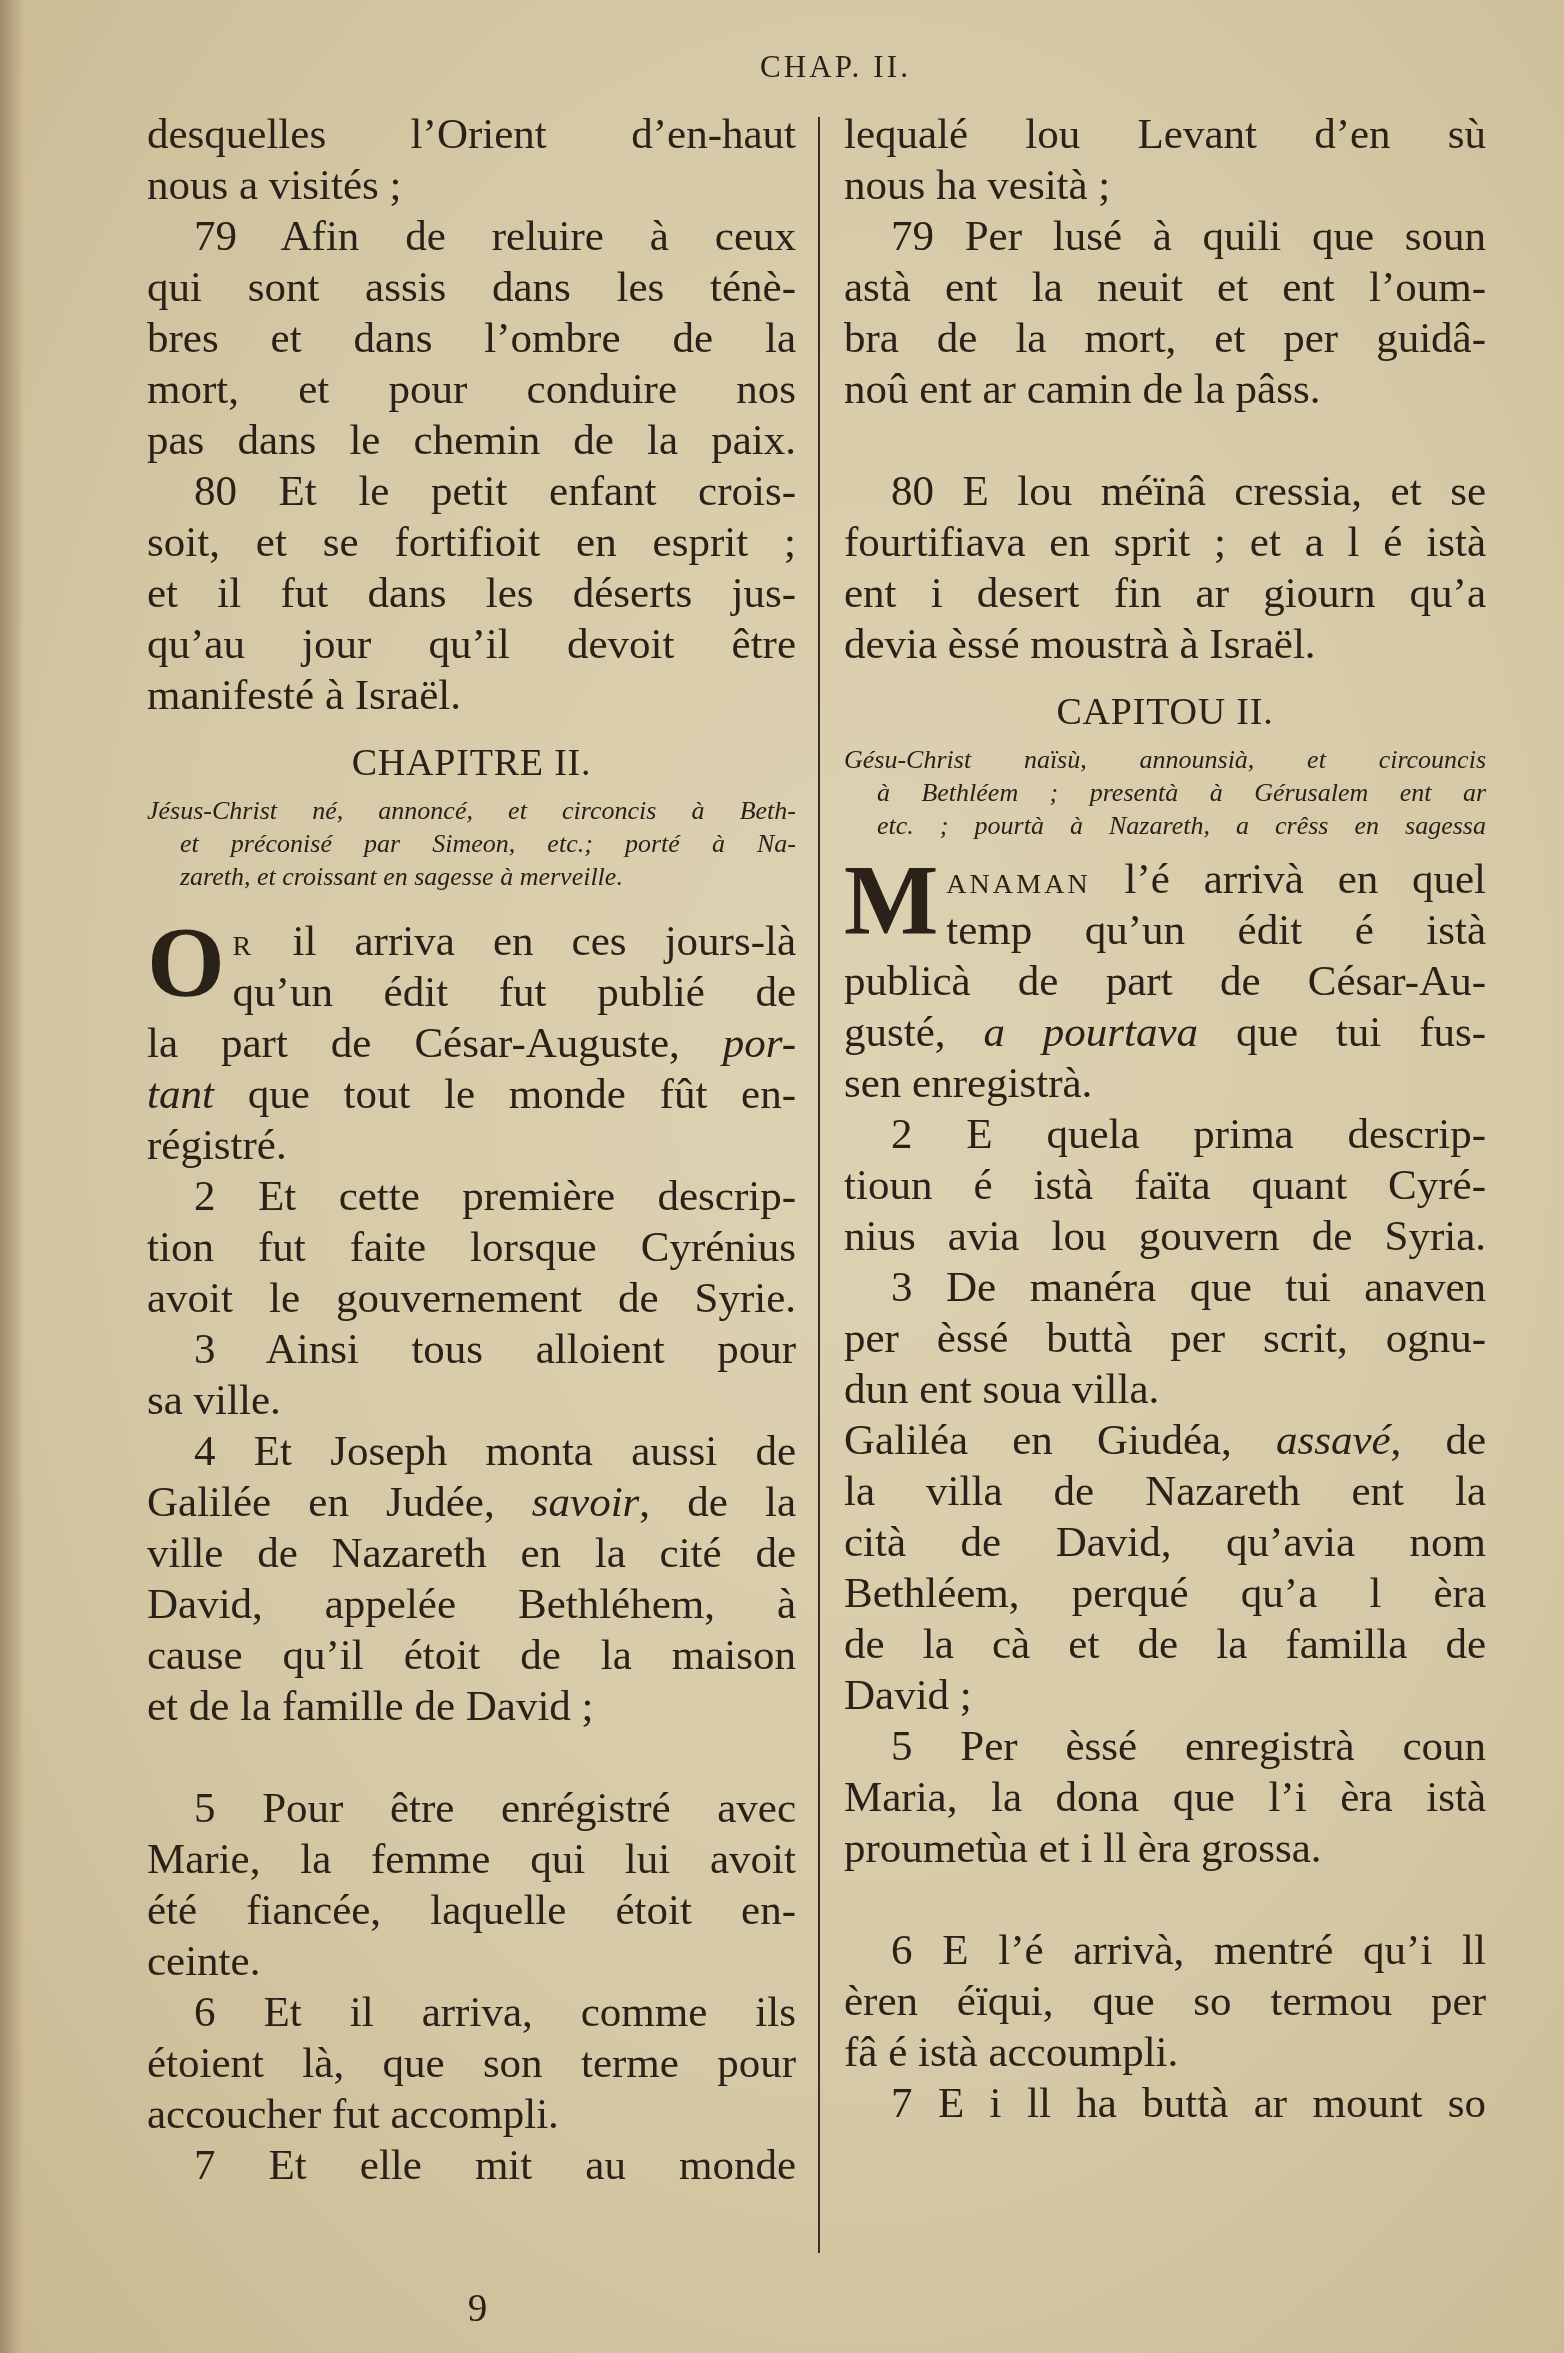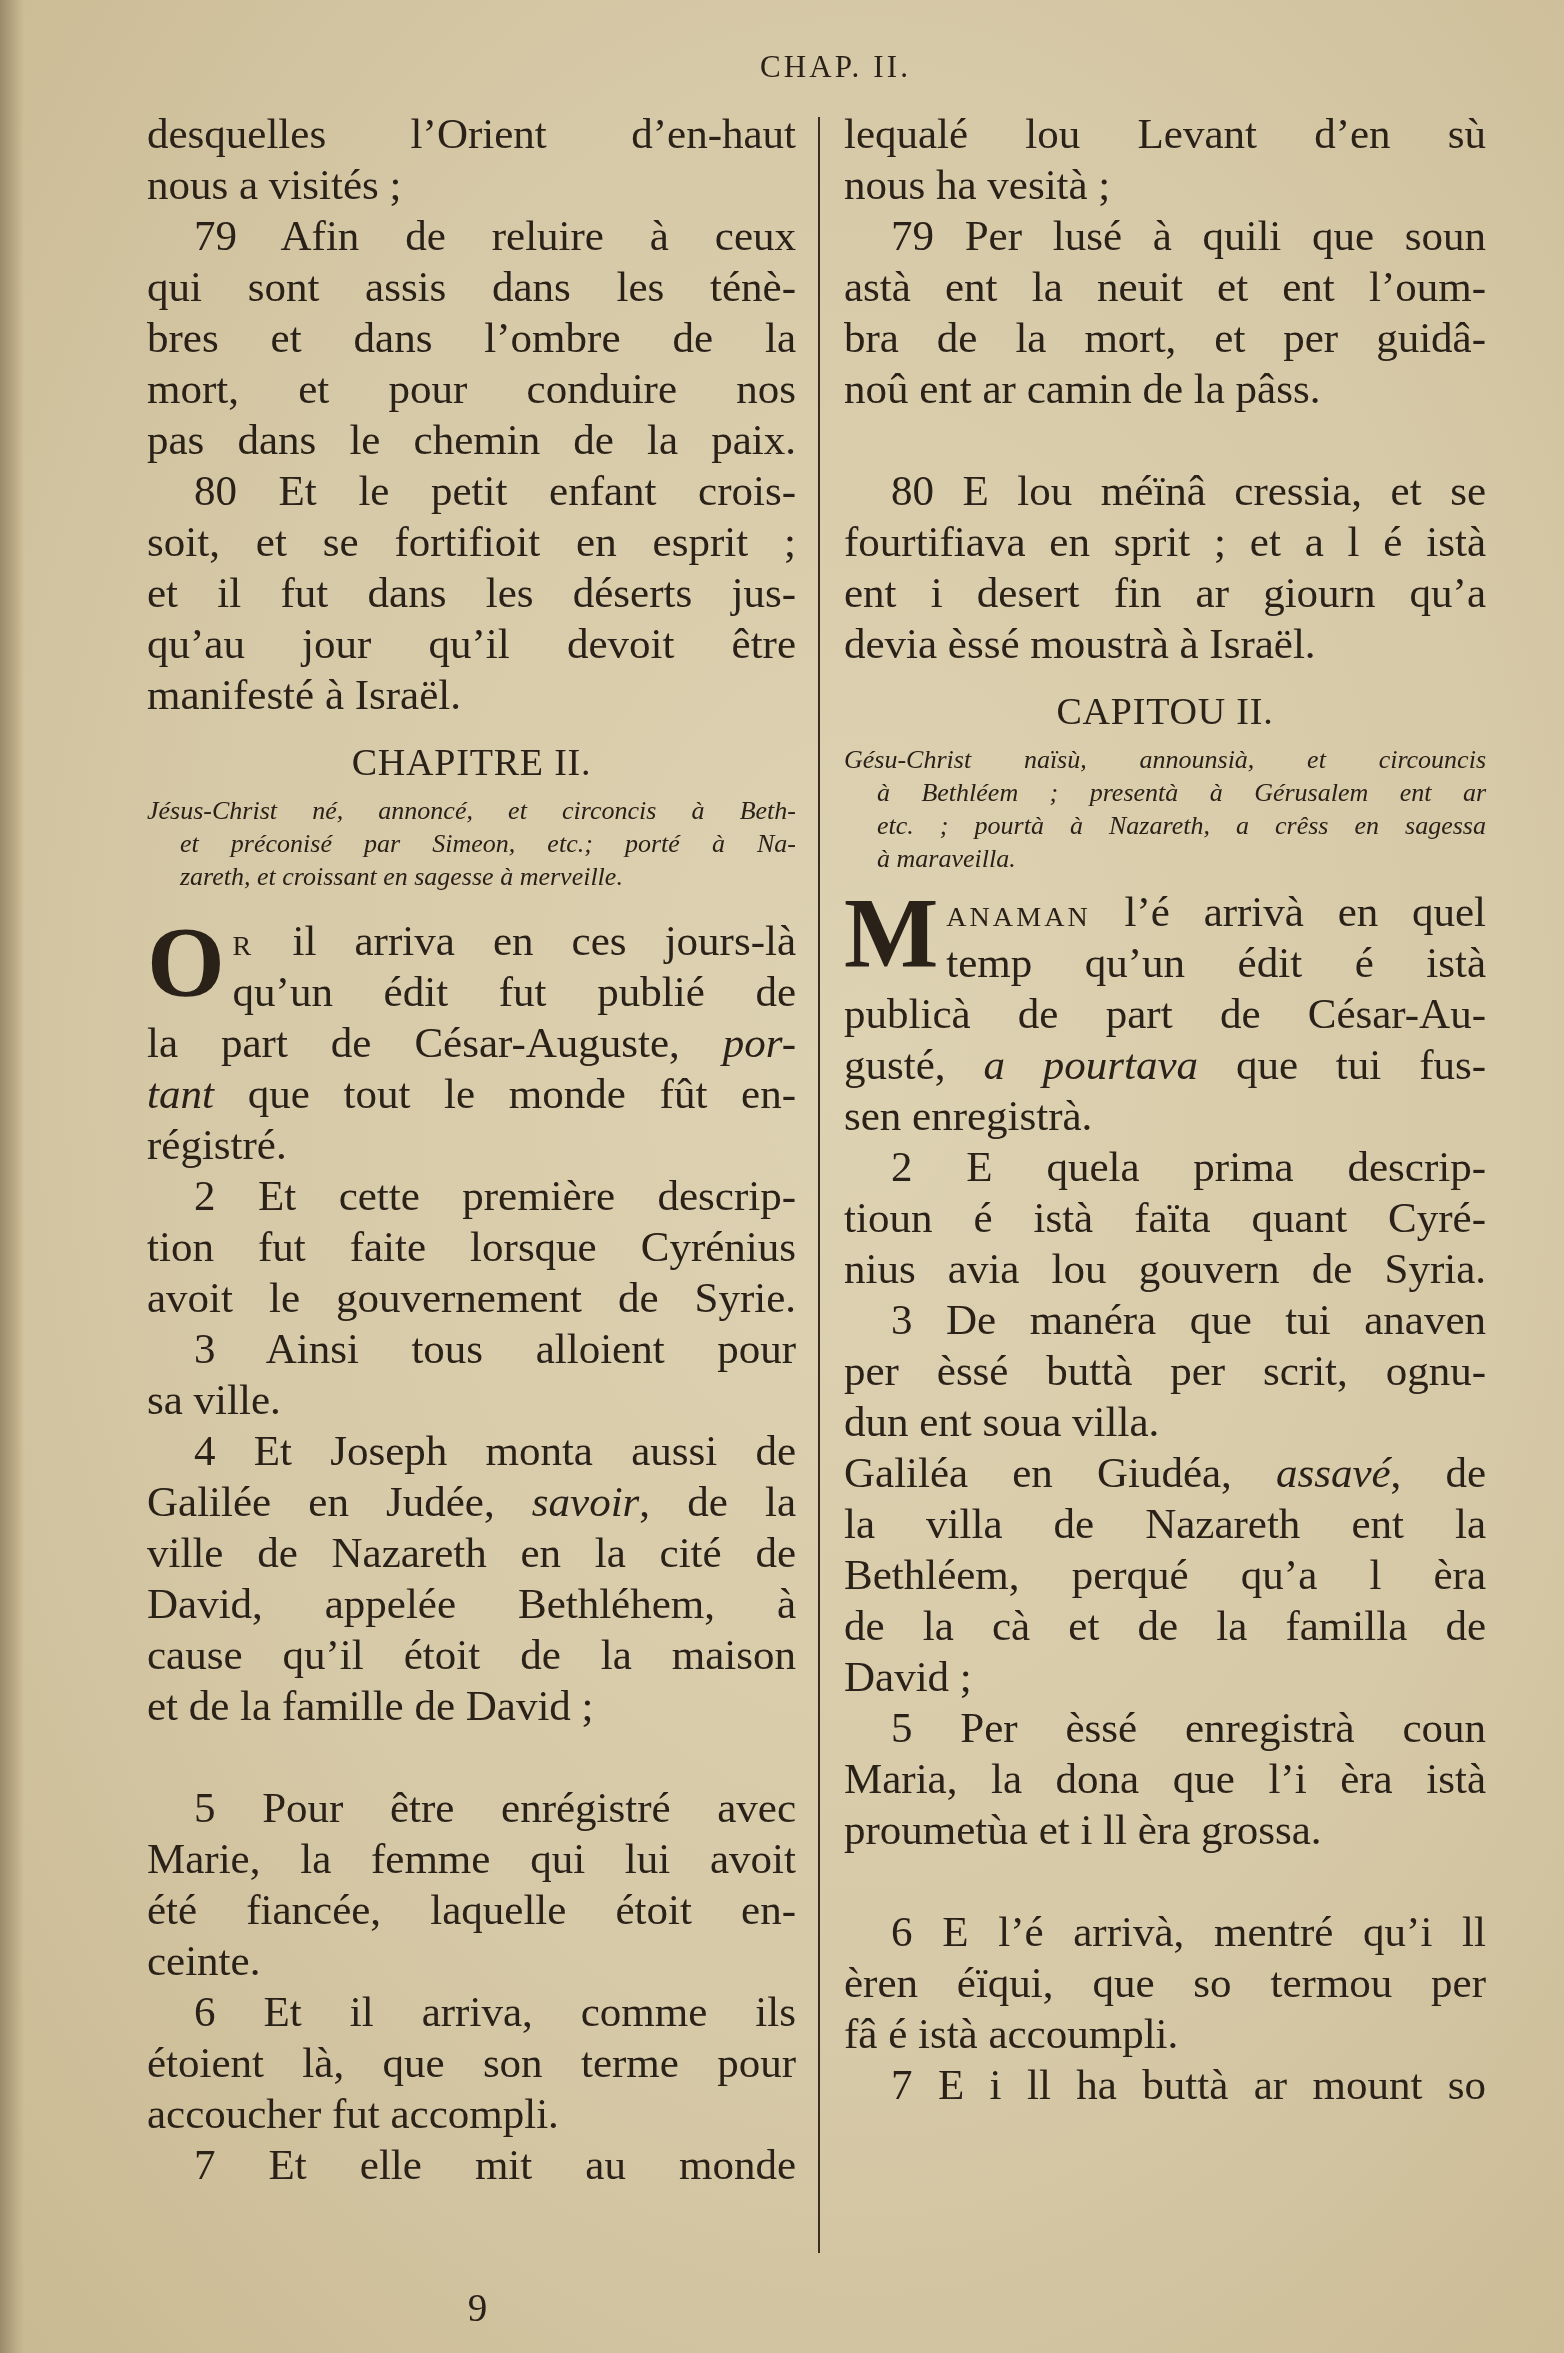--- a/index.html
+++ b/index.html
@@ -141,21 +141,20 @@
     <span class="line">fourtifiava en sprit ; et a l é istà</span>
     <span class="line">ent i desert fin ar giourn qu’a</span>
     <span class="line last">devia èssé moustrà à Israël.</span>
 
     <span class="chap-title">CAPITOU II.</span>
 
     <span class="summary" style="margin-bottom:11px">
       <span class="sline first">Gésu-Christ naïsù, announsià, et circouncis</span>
       <span class="sline">à Bethléem ; presentà à Gérusalem ent ar</span>
       <span class="sline">etc. ; pourtà à Nazareth, a crêss en sagessa</span>
-      <span class="sline last">à maraveilla.</span>
     </span>
 
     <div>
       <span class="dropcap">M</span>
       <span class="line"><span class="smallcaps">ANAMAN</span> <span>l’é arrivà en quel</span></span>
       <span class="line" style="padding-left:63px">temp qu’un édit é istà</span>
       <span class="line" style="clear:both">publicà de part de César-Au-</span>
       <span class="line"><span>gusté,</span> <span class="it">a pourtava</span> <span>que tui fus-</span></span>
       <span class="line last">sen enregistrà.</span>
     </div>
@@ -163,20 +162,21 @@
     <span class="line indent">2 E quela prima descrip-</span>
     <span class="line">tioun é istà faïta quant Cyré-</span>
     <span class="line">nius avia lou gouvern de Syria.</span>
 
     <span class="line indent">3 De manéra que tui anaven</span>
     <span class="line">per èssé buttà per scrit, ognu-</span>
     <span class="line last">dun ent soua villa.</span>
 
     <span class="line"><span>Galiléa en Giudéa,</span> <span class="it">assavé</span><span>, de</span></span>
     <span class="line">la villa de Nazareth ent la</span>
+    <span class="line">cità de David, qu’avia nom</span>
     <span class="line">Bethléem, perqué qu’a l èra</span>
     <span class="line">de la cà et de la familla de</span>
     <span class="line last">David ;</span>
 
     <span class="line indent">5 Per èssé enregistrà coun</span>
     <span class="line">Maria, la dona que l’i èra istà</span>
     <span class="line last">proumetùa et i ll èra grossa.</span>
 
     <span class="gap"></span>
 

